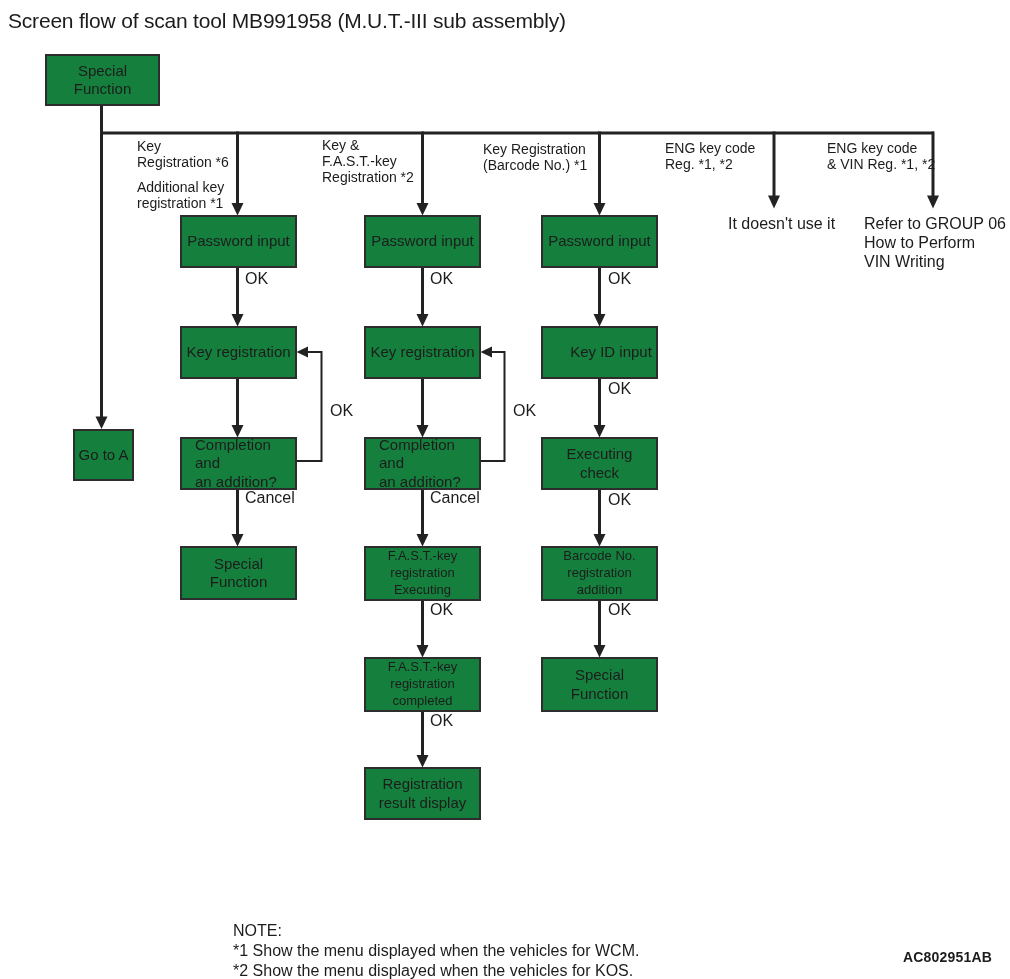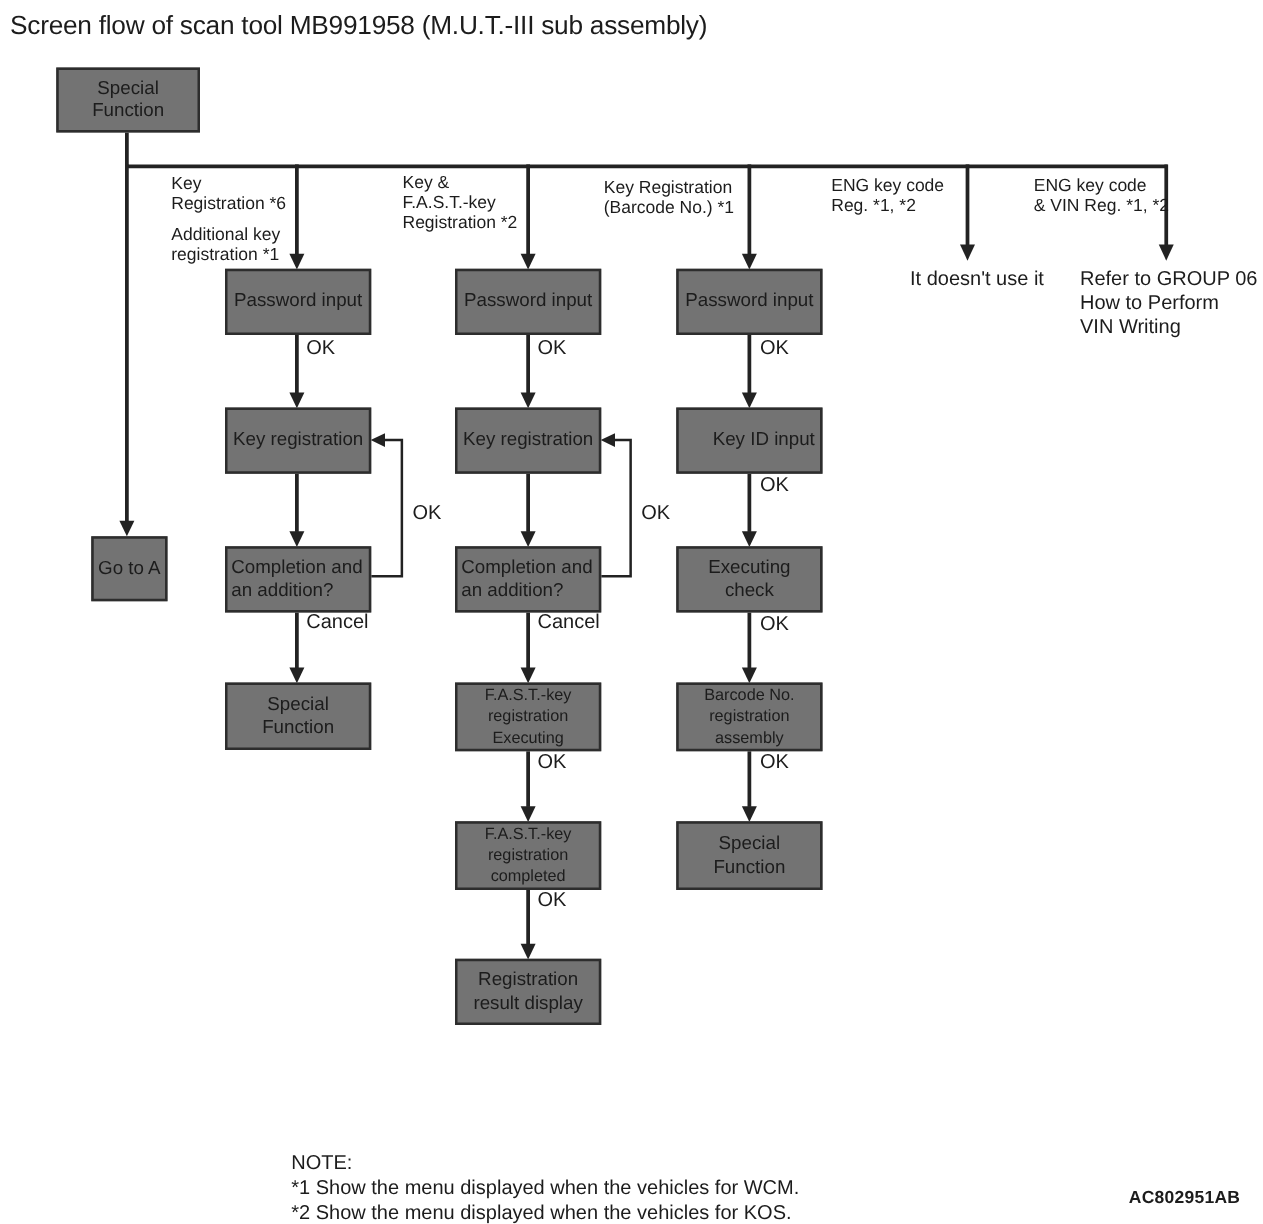--- a/index.html
+++ b/index.html
@@ -6,27 +6,27 @@
   html,body { margin:0; padding:0; background:#ffffff; }
   .stage {
     position:relative; width:1010px; height:979px; background:#ffffff;
     font-family:"Liberation Sans", sans-serif; color:#1c1c1c; overflow:hidden;
   }
   .title { position:absolute; left:8px; top:9px; font-size:21px; letter-spacing:-0.2px; }
   svg.conn { position:absolute; left:0; top:0; }
   svg.conn line, svg.conn polyline { stroke:#222222; fill:none; }
   svg.conn polygon { fill:#222222; stroke:none; }
   .box {
-    position:absolute; border:2px solid #2d2d2d; background:#737373;
+    position:absolute; border:2px solid #2d2d2d; background:#15803d;
     display:flex; align-items:center; justify-content:center;
     font-size:15px; line-height:1.22; color:#1c1c1c;
   }
   .box > span { white-space:pre-line; text-align:left; }
   .box.center > span { text-align:center; }
-  .box.pad-left { justify-content:flex-start; padding-left:3px; }
+  .box.pad-left { justify-content:flex-start; padding-left:13px; }
   .box.small { font-size:13px; line-height:1.3; }
   .blabel { position:absolute; font-size:14px; line-height:16px; white-space:pre-line; }
   .elabel { position:absolute; font-size:16px; }
   .tlabel { position:absolute; font-size:16px; line-height:19px; white-space:pre-line; }
   .note  { position:absolute; left:233px; top:900px; font-size:16px; line-height:20px;margin-top:21px; }
   .code  { position:absolute; left:903px; top:949px; font-size:14px; font-weight:bold; letter-spacing:0.2px; }
 </style>
 </head>
 <body>
 
@@ -163,21 +163,21 @@
   <div class="box center" style="left:541px; top:326px; width:117px; height:53px;padding-left:23px;">
     <span>Key ID input</span>
     </div>
   <div class="box center" style="left:541px; top:437px; width:117px; height:53px;">
     <span>Executing
 check</span>
     </div>
   <div class="box center small" style="left:541px; top:546px; width:117px; height:55px;">
     <span>Barcode No.
 registration
-assembly</span>
+addition</span>
     </div>
   <div class="box center" style="left:541px; top:657px; width:117px; height:55px;">
     <span>Special
 Function</span>
     </div>
   <span class="elabel" style="left:608px; top:270px;">OK</span>
   <span class="elabel" style="left:608px; top:380px;">OK</span>
   <span class="elabel" style="left:608px; top:491px;">OK</span>
   <span class="elabel" style="left:608px; top:601px;">OK</span>
 

